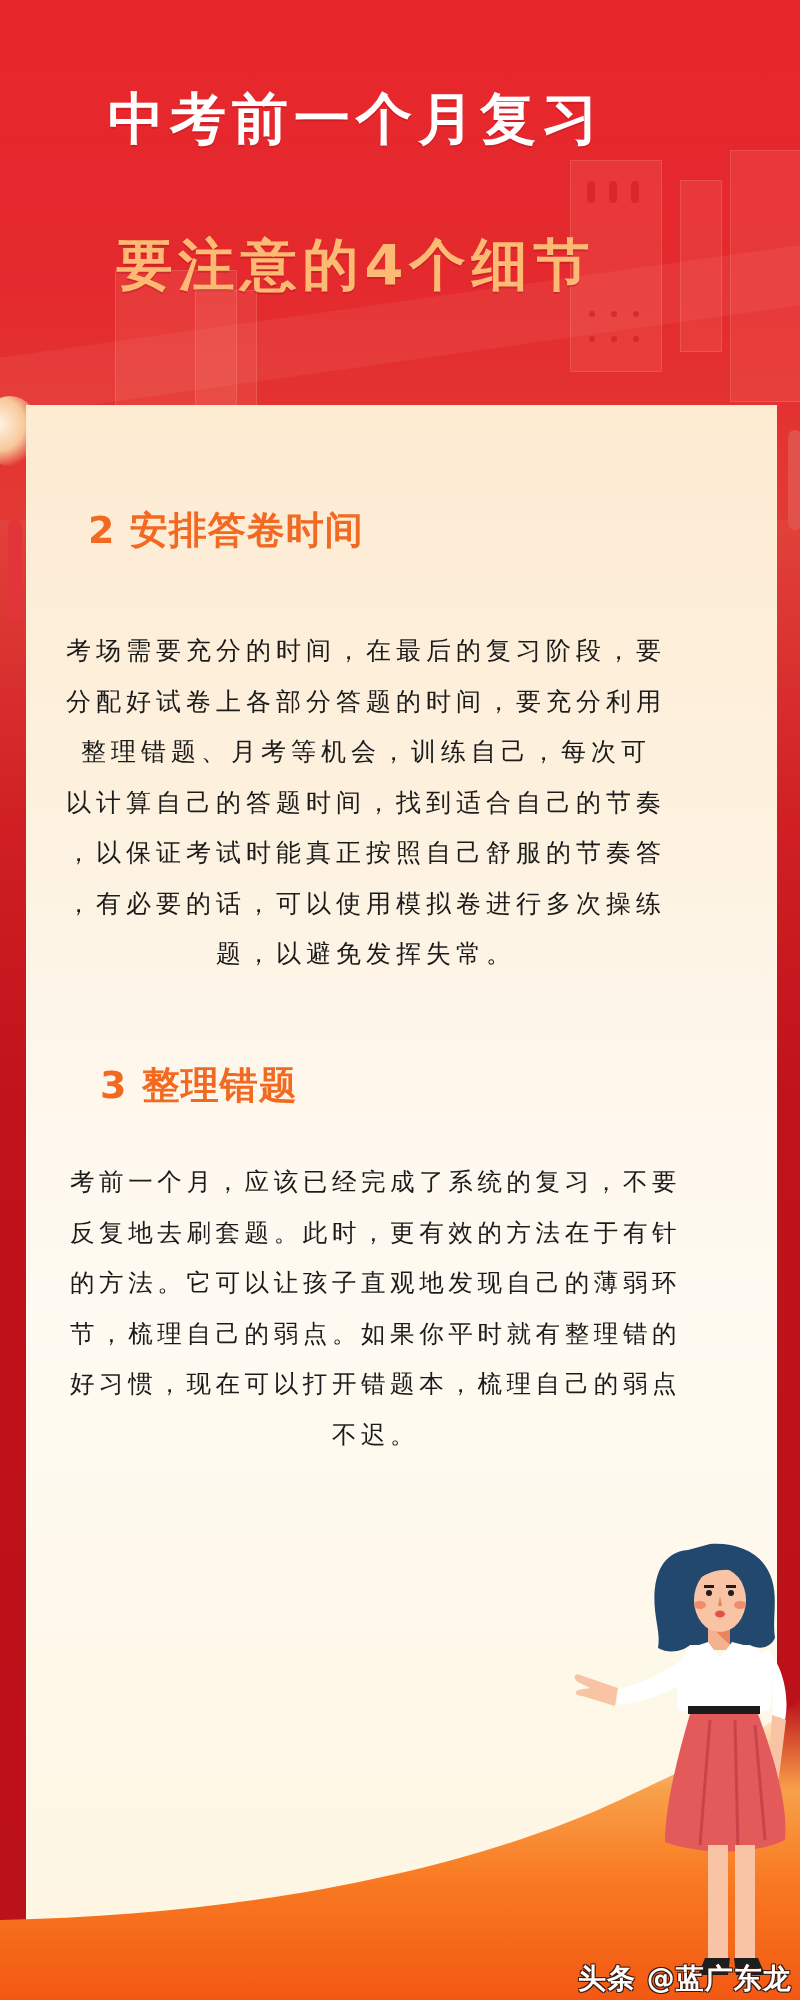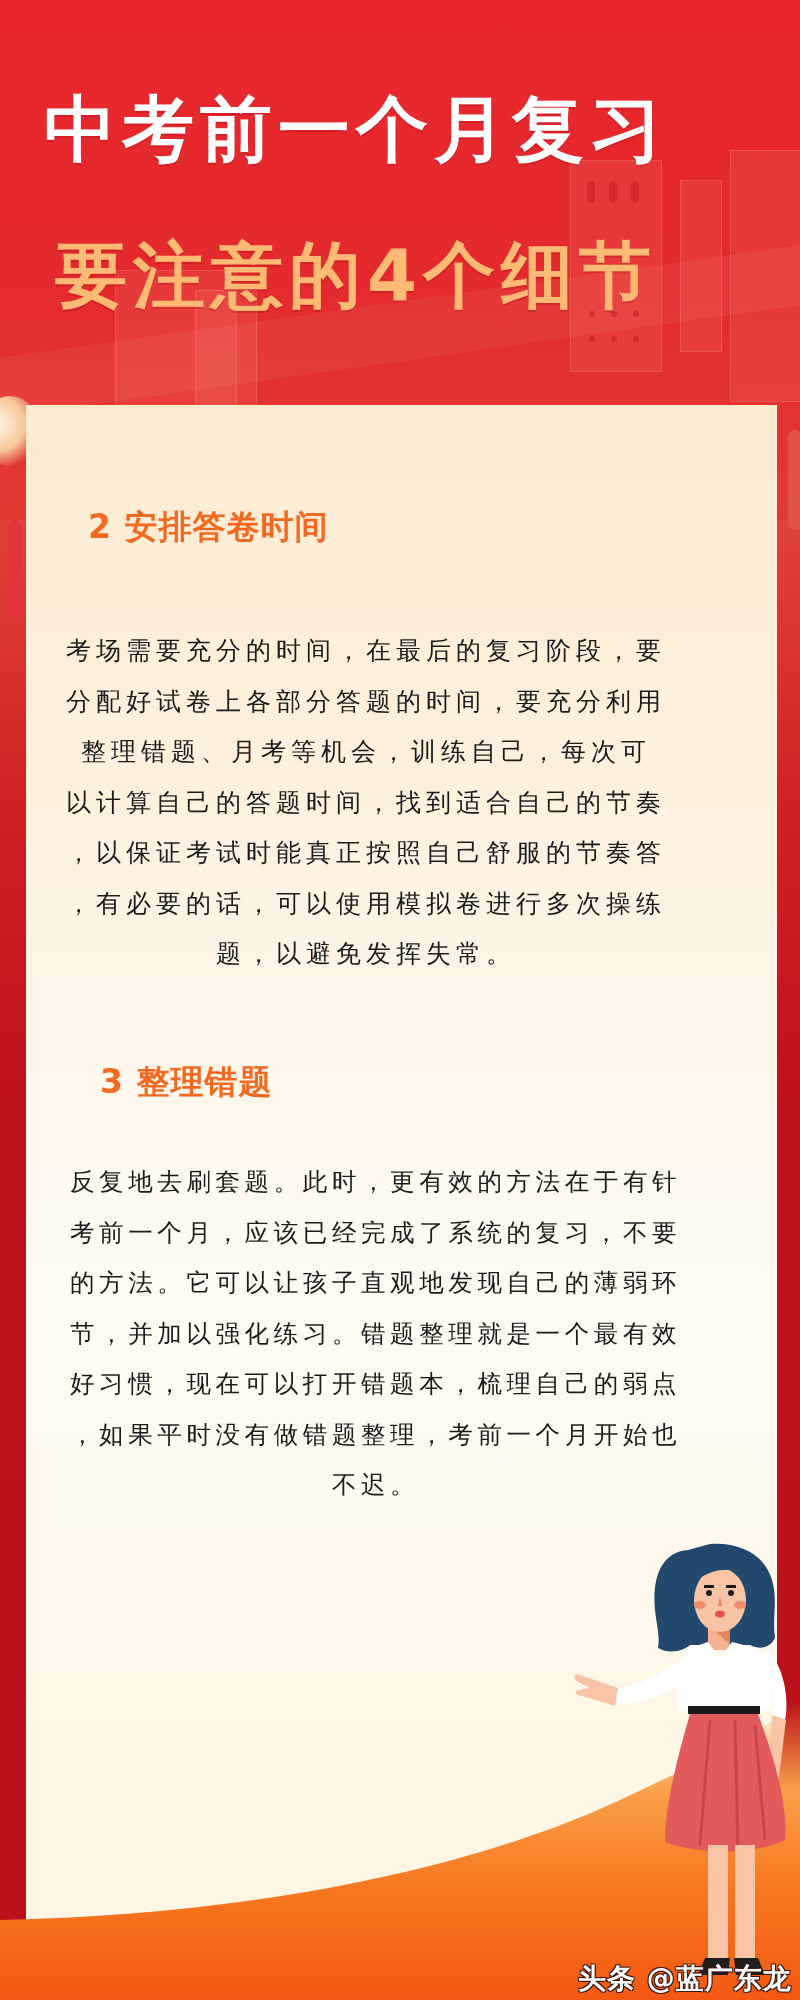--- a/index.html
+++ b/index.html
@@ -16,21 +16,21 @@
     position: absolute; left: 0; top: 520px; width: 800px; height: 1480px;
     background: linear-gradient(180deg, #e2423a 0%, #d02024 20%, #c0121b 40%, #bb111a 100%);
   }
   .bld { position: absolute; background: rgba(255,160,140,0.13); border: 1px solid rgba(255,190,170,0.18); }
   .bld .win { position: absolute; width: 8px; height: 22px; border-radius: 4px; background: rgba(200,20,30,0.45); }
   .bld .dot { position: absolute; width: 6px; height: 6px; border-radius: 50%; background: rgba(200,20,30,0.5); }
   .band { position: absolute; height: 60px; background: rgba(255,170,150,0.10); transform: skewY(-8deg); }
 
   .title {
     position: absolute; left: 0; width: 712px; text-align: center;
-    color: #ffffff; font-weight: bold; font-size: 72px; letter-spacing: 6px;
+    color: #ffffff; font-weight: bold; font-size: 56px; letter-spacing: 6px;
     font-family: "DejaVu Sans", sans-serif;
     text-shadow: 0 2px 0 rgba(150,0,10,0.25);
   }
   .title.l1 { top: 82px; }
   .title.l2 { top: 228px; color: #fdba74; }
 
   .left-glow {
     position: absolute; left: -20px; top: 396px; width: 60px; height: 70px;
     border-radius: 50%;
     background: radial-gradient(circle at 30% 40%, #fff6e6 0%, #f7c79a 45%, rgba(240,100,60,0) 75%);
@@ -42,21 +42,21 @@
     position: absolute; left: 26px; top: 405px; width: 751px; height: 1525px;
     background: linear-gradient(180deg, #fdebd2 0%, #fdf1de 25%, #fef7ec 45%, #fffbf2 60%, #fef6e3 100%);
   }
   .wave-fill {
     position: absolute; left: 0; top: 1700px; width: 800px; height: 300px;
     background: linear-gradient(180deg, rgba(255,190,110,0.0) 0%, #f8a04a 30%, #f87a22 60%, #f35812 100%);
     clip-path: path('M0,220 C250,215 470,170 620,100 C700,62 760,35 800,0 L800,300 L0,300 Z');
   }
 
   .heading {
-    position: absolute; color: #f26a21; font-weight: bold; font-size: 33px;
+    position: absolute; color: #f26a21; font-weight: bold; font-size: 38px;
     font-family: "DejaVu Sans", sans-serif; letter-spacing: 1px;
   }
   .para {
     position: absolute; color: #1b1b1b; font-size: 25px; line-height: 50.5px;
     letter-spacing: 5px; font-family: "DejaVu Sans", sans-serif; white-space: nowrap;
   }
   .para div { height: 50.5px; text-align: center; }
 
   
   .girl { position: absolute; left: 560px; top: 1520px; width: 240px; height: 470px; }
@@ -115,26 +115,25 @@
   <div>分配好试卷上各部分答题的时间，要充分利用</div>
   <div>整理错题、月考等机会，训练自己，每次可</div>
   <div>以计算自己的答题时间，找到适合自己的节奏</div>
   <div>，以保证考试时能真正按照自己舒服的节奏答</div>
   <div>，有必要的话，可以使用模拟卷进行多次操练</div>
   <div>题，以避免发挥失常。</div>
 </div>
 
 <div class="heading" style="left:100px;top:1060px;">3 整理错题</div>
 <div class="para" style="left:70px;top:1157px;font-size:24.5px;letter-spacing:4.6px;">
+  <div>考前一个月，应该已经完成了系统的复习，不要</div>
   <div>反复地去刷套题。此时，更有效的方法在于有针</div>
-  <div>考前一个月，应该已经完成了系统的复习，不要</div>
   <div>的方法。它可以让孩子直观地发现自己的薄弱环</div>
-  <div>节，并加以强化练习。错题整理就是一个最有效</div>
+  <div>节，梳理自己的弱点。如果你平时就有整理错的</div>
   <div>好习惯，现在可以打开错题本，梳理自己的弱点</div>
-  <div>，如果平时没有做错题整理，考前一个月开始也</div>
   <div>不迟。</div>
 </div>
 
 <svg class="girl" viewBox="0 0 240 470">
 
   <path d="M128,30 C100,32 92,60 95,90 C97,108 100,115 98,128 C110,135 125,130 130,125 L190,125 C200,130 210,128 215,118 C212,100 218,80 212,60 C205,35 180,22 150,24 Z" fill="#23486d"></path>
 
   <rect x="148" y="100" width="22" height="30" fill="#f4b291"></rect>
   <path d="M152,108 L170,125 L170,110 Z" fill="#e9855d"></path>
 

